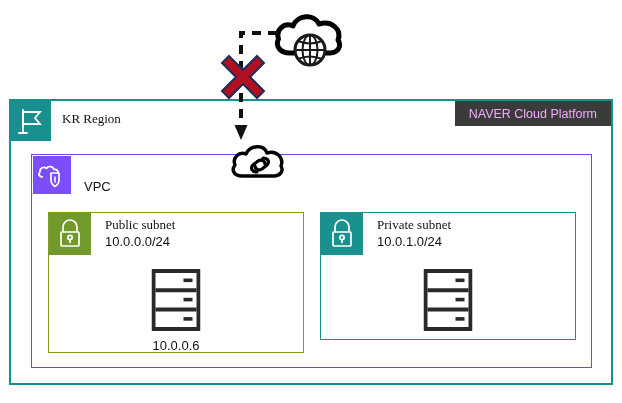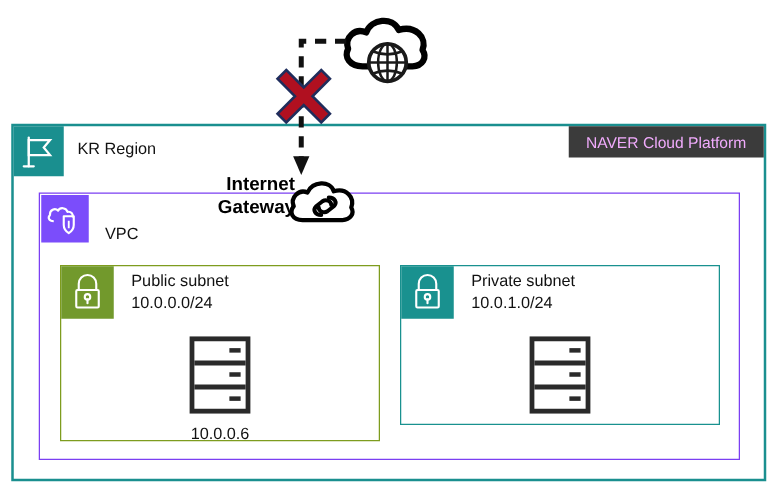--- a/index.html
+++ b/index.html
@@ -37,20 +37,21 @@
     height: 40px;
     background: #1a8f8f;
   }
   #region-label {
     position: absolute;
     left: 62px;
     top: 111px;
     font-size: 13px;
     color: #111111;
     white-space: nowrap;
+    font-family: Liberation Serif, serif;
   }
 
   
   #naver-badge {
     position: absolute;
     right: 11px;
     top: 101px;
     height: 25px;
     padding: 0 14px;
     background: #3b3b3b;
@@ -120,20 +121,21 @@
   #private-subnet-icon { background: #19918f; }
 
   .subnet-title {
     position: absolute;
     left: 56px;
     top: 3px;
     font-size: 13px;
     color: #111111;
     line-height: 17px;
     white-space: nowrap;
+    font-family: Liberation Serif, serif;
   }
   .subnet-cidr {
     position: absolute;
     left: 56px;
     top: 20px;
     font-size: 13px;
     color: #111111;
     line-height: 17px;
     white-space: nowrap;
   }
@@ -307,24 +309,20 @@
     </svg>
   </div>
 
   <div id="block-x">
     <svg width="52" height="52" viewBox="0 0 52 52" aria-hidden="true">
       <path d="M12 5 L26 19 L40 5 L47 12 L33 26 L47 40 L40 47 L26 33 L12 47 L5 40
                L19 26 L5 12 Z" fill="#b01020" stroke="#1f2d5c" stroke-width="2" stroke-linejoin="miter"></path>
     </svg>
   </div>
 
-  <div id="igw-label">
-    <div>Internet</div>
-    <div>Gateway</div>
-  </div>
 
   <div id="igw-icon">
     <svg width="56" height="44" viewBox="0 0 56 44" aria-hidden="true">
       <path d="M13 36 C5 36 2 30 6 25 C3 18 10 11 17 14
                C21 5 35 4 38 13 C48 10 55 18 52 26
                C55 31 51 36 45 36 Z" fill="#ffffff" stroke="#000000" stroke-width="3.4" stroke-linejoin="round"></path>
       <g fill="none" stroke="#000000" stroke-width="3.2" stroke-linecap="round">
         <path d="M34 18 C39 18 41 22 38 25 L33 29 C30 31 26 29 26 26"></path>
         <path d="M28 32 C23 32 21 28 24 25 L29 21 C32 19 36 21 36 24"></path>
       </g>

